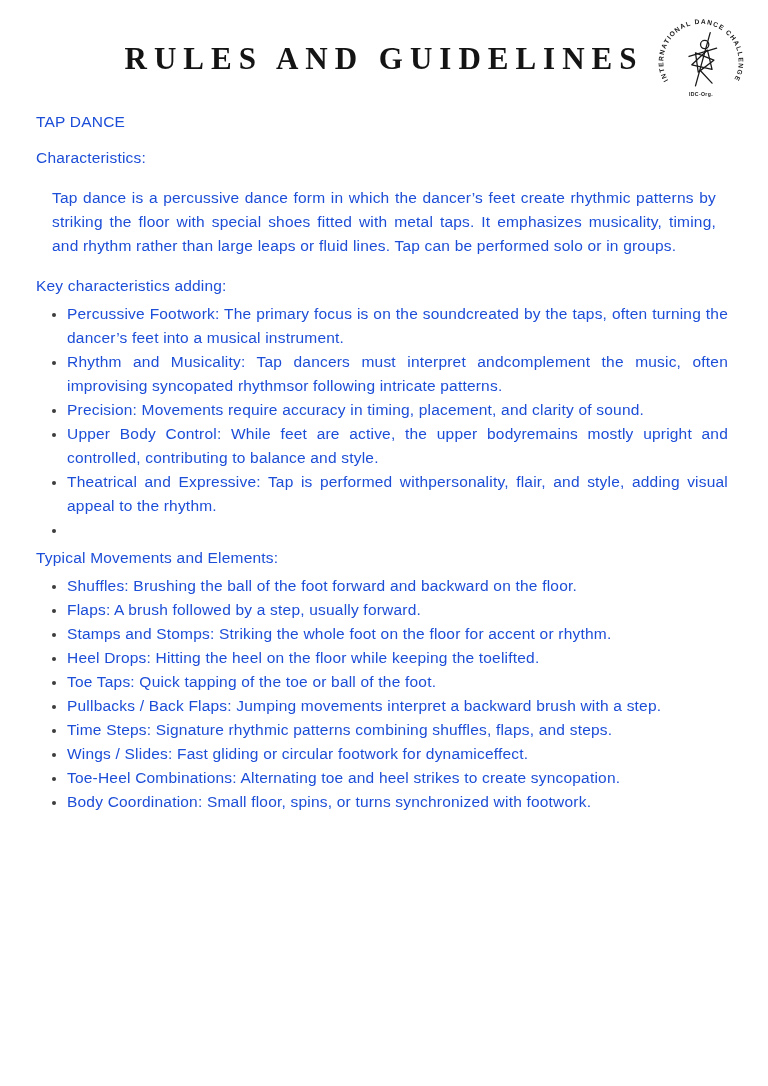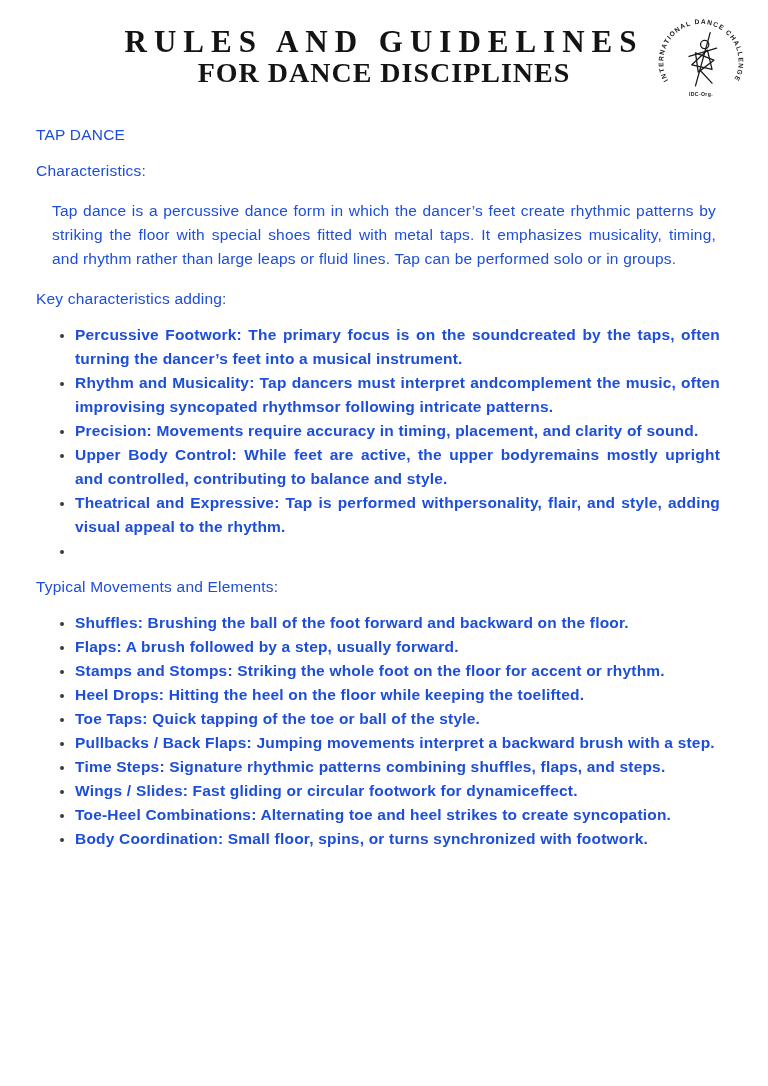--- a/index.html
+++ b/index.html
@@ -11,21 +11,21 @@
     position: relative;
     width: 768px;
     height: 1086px;
     background: #ffffff;
     overflow: hidden;
     font-family: "Liberation Sans", sans-serif;
   }
   
   .header {
     position: relative;
-    padding-top: 26px;
+    padding-top: 43px;
     text-align: center;
   }
   .title1 {
     margin: 0;
     font-family: "Liberation Serif", serif;
     font-weight: 700;
     font-size: 31px;
     letter-spacing: 7px;
     color: #141414;
     line-height: 1.0;
@@ -79,42 +79,40 @@
     letter-spacing: 0.2px;
     text-align: justify;
   }
   .section-title {
     margin-bottom: 12px;
   }
   .para {
     margin: 16px;
   }
   .content ul {
-    margin: 12px;
+    margin: 4px;
     padding: 0 0 0 27px;
     list-style: disc;
-    font-weight: bold;
   }
   .content li {
     min-height: 24px;
     text-align: justify;
   }
   .content li::marker {
     color: #3c3c3c;
     font-size: 0.85em;
   }
 </style>
 </head>
 <body>
 
 <div class="page">
 
   <header class="header">
     <h1 class="title1">RULES AND GUIDELINES</h1>
-    <h2 class="title2">FOR DANCE DISCIPLINES</h2>
 
     <div class="logo">
       <svg viewBox="0 0 100 100" xmlns="http://www.w3.org/2000/svg">
         <defs>
           <path id="logoArcPath" d="M 17 74 A 41 41 0 1 1 83 74" fill="none"></path>
         </defs>
         <text class="logo-arc">
           <textPath href="#logoArcPath" startOffset="50%" text-anchor="middle">INTERNATIONAL DANCE CHALLENGE</textPath>
         </text>
         <g class="dancer">
@@ -148,21 +146,21 @@
         <li></li>
       </ul>
 
     <div>Typical Movements and Elements:</div>
 
     <ul>
         <li>Shuffles: Brushing the ball of the foot forward and backward on the floor.</li>
         <li>Flaps: A brush followed by a step, usually forward.</li>
         <li>Stamps and Stomps: Striking the whole foot on the floor for accent or rhythm.</li>
         <li>Heel Drops: Hitting the heel on the floor while keeping the toelifted.</li>
-        <li>Toe Taps: Quick tapping of the toe or ball of the style.</li>
+        <li>Toe Taps: Quick tapping of the toe or ball of the foot.</li>
         <li>Pullbacks / Back Flaps: Jumping movements interpret a backward brush with a step.</li>
         <li>Time Steps: Signature rhythmic patterns combining shuffles, flaps, and steps.</li>
         <li>Wings / Slides: Fast gliding or circular footwork for dynamiceffect.</li>
         <li>Toe-Heel Combinations: Alternating toe and heel strikes to create syncopation.</li>
         <li>Body Coordination: Small floor, spins, or turns synchronized with footwork.</li>
       </ul>
   </main>
 
 </div>
 

